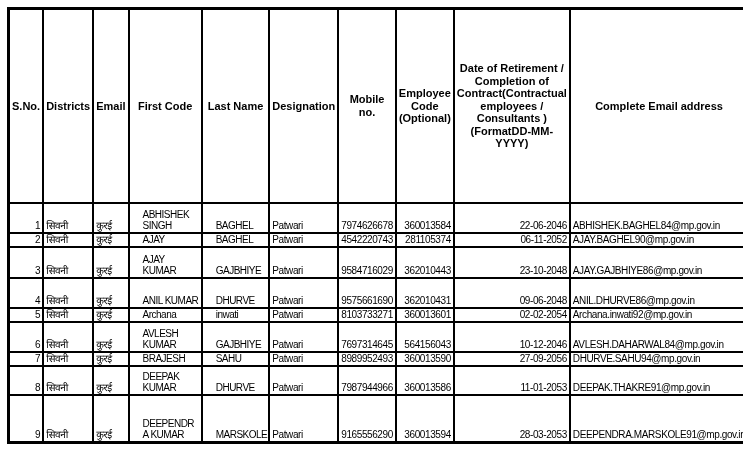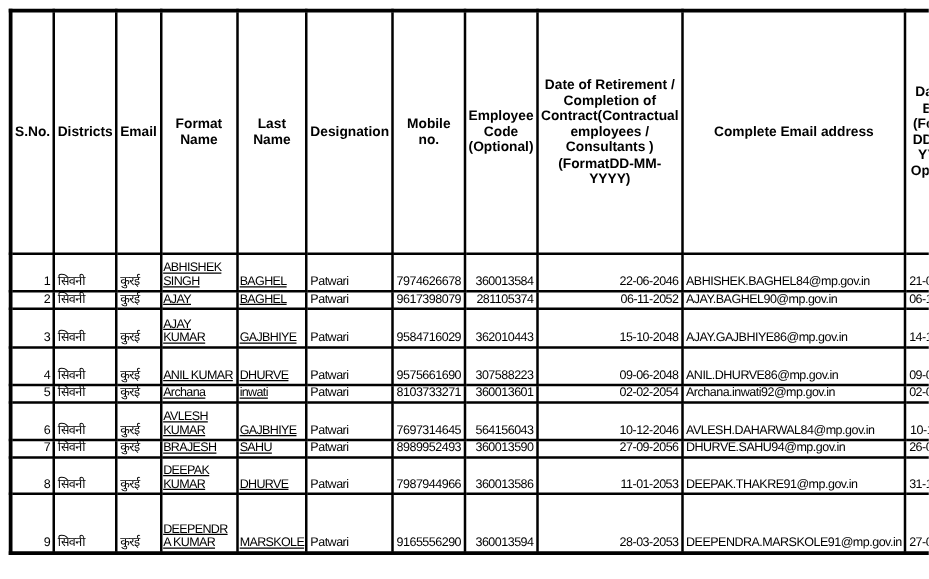--- a/index.html
+++ b/index.html
@@ -50,24 +50,23 @@
     word-wrap: break-word;
   }
   td.num {
     text-align: right;
     white-space: nowrap;
   }
   td.txt {
     text-align: left;
   }
   td.name {
-    padding-left: 1px;
+    padding-left: 13px;
     padding-right: 1px;
     letter-spacing: -0.5px;
-    text-decoration: underline;
   }
   tr.header-row { height: 194px; }
 </style>
 </head>
 <body>
 
 <div class="sheet">
   <table>
     <colgroup>
       <col style="width:51px">
@@ -80,21 +79,21 @@
         <col style="width:63px">
         <col style="width:70px">
       <col style="width:167px">
         <col style="width:60px">
     </colgroup>
     <thead>
       <tr class="header-row">
         <th>S.No.</th>
         <th>Districts</th>
         <th>Email</th>
-        <th>Format Name</th>
+        <th>First Code</th>
         <th>Last Name</th>
         <th>Designation</th>
         <th>Mobile no.</th>
         <th>Employee Code (Optional)</th>
         <th>Date of Retirement / Completion of Contract(Contractual employees / Consultants )(FormatDD-MM-YYYY)</th>
         <th>Complete Email address</th>
         <th>Date of Birth (Format DD-MM-YYYY) Optional</th>
       </tr>
     </thead>
     <tbody>
@@ -111,48 +110,48 @@
     <td class="txt">ABHISHEK.BAGHEL84@mp.gov.in</td>
     <td class="num">21-06-1984</td>
   </tr>
         <tr style="height: 11px;">
     <td class="num">2</td>
     <td class="txt">सिवनी</td>
     <td class="txt">कुरई</td>
     <td class="txt name">AJAY</td>
     <td class="txt name">BAGHEL</td>
     <td class="txt">Patwari</td>
-    <td class="num">9617398079</td>
+    <td class="num">4542220743</td>
     <td class="num">281105374</td>
     <td class="num">06-11-2052</td>
     <td class="txt">AJAY.BAGHEL90@mp.gov.in</td>
     <td class="num">06-10-1990</td>
   </tr>
         <tr style="height: 31px;">
     <td class="num">3</td>
     <td class="txt">सिवनी</td>
     <td class="txt">कुरई</td>
     <td class="txt name">AJAY KUMAR</td>
     <td class="txt name">GAJBHIYE</td>
     <td class="txt">Patwari</td>
     <td class="num">9584716029</td>
     <td class="num">362010443</td>
-    <td class="num">15-10-2048</td>
+    <td class="num">23-10-2048</td>
     <td class="txt">AJAY.GAJBHIYE86@mp.gov.in</td>
     <td class="num">14-10-1986</td>
   </tr>
         <tr style="height: 30px;">
     <td class="num">4</td>
     <td class="txt">सिवनी</td>
     <td class="txt">कुरई</td>
     <td class="txt name">ANIL KUMAR</td>
     <td class="txt name">DHURVE</td>
     <td class="txt">Patwari</td>
     <td class="num">9575661690</td>
-    <td class="num">307588223</td>
+    <td class="num">362010431</td>
     <td class="num">09-06-2048</td>
     <td class="txt">ANIL.DHURVE86@mp.gov.in</td>
     <td class="num">09-05-1986</td>
   </tr>
         <tr style="height: 11px;">
     <td class="num">5</td>
     <td class="txt">सिवनी</td>
     <td class="txt">कुरई</td>
     <td class="txt name">Archana</td>
     <td class="txt name">inwati</td>

